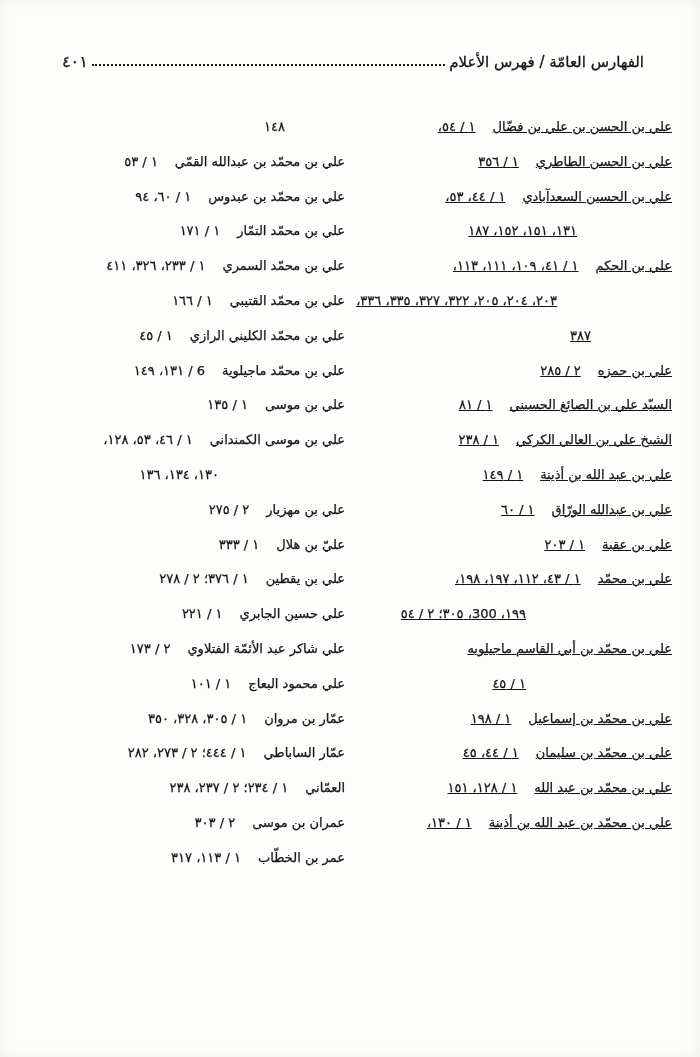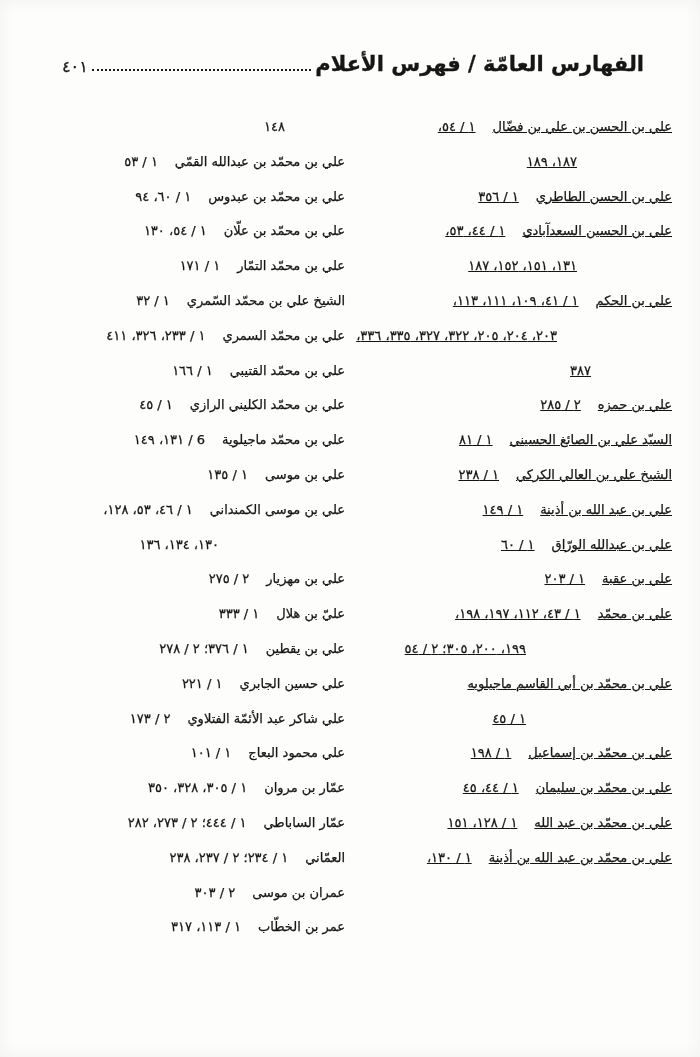--- a/index.html
+++ b/index.html
@@ -12,21 +12,21 @@
     color:#161616;
     direction:rtl;
     overflow:hidden;
     box-shadow:inset 0 0 18px rgba(0,0,0,0.05);
   }
   .running-header{
     position:absolute;top:52px;right:56px;left:62px;
     display:flex;align-items:flex-end;direction:rtl;
   }
   .running-header .title{
-    font-weight:bold;font-size:21px;white-space:nowrap;
+    font-weight:normal;font-size:15px;white-space:nowrap;
     -webkit-text-stroke:.3px #111;
   }
   .running-header .leader{
     flex:1;height:0;border-bottom:2.6px dotted #1b1b1b;
     margin:0 4px 5px 4px;
   }
   .running-header .pagenum{
     font-size:16px;white-space:nowrap;-webkit-text-stroke:.25px #111;
   }
   .col{
@@ -49,49 +49,46 @@
 <div class="page">
 
   <div class="running-header">
     <span class="title">الفهارس العامّة / فهرس الأعلام</span>
     <span class="leader"></span>
     <span class="pagenum">٤٠١</span>
   </div>
 
   <div class="col col-right">
       <div class="line"><span class="name">علي بن الحسن بن علي بن فضّال</span><span class="ref">١ / ٥٤،</span></div>
-      <div class="line cont" style="padding-right: 95px;"><span>١٨٧، ١٨٩</span></div>
       <div class="line"><span class="name">علي بن الحسن الطاطري</span><span class="ref">١ / ٣٥٦</span></div>
       <div class="line"><span class="name">علي بن الحسين السعدآبادي</span><span class="ref">١ / ٤٤، ٥٣،</span></div>
       <div class="line cont" style="padding-right: 95px;"><span>١٣١، ١٥١، ١٥٢، ١٨٧</span></div>
       <div class="line"><span class="name">علي بن الحكم</span><span class="ref">١ / ٤١، ١٠٩، ١١١، ١١٣،</span></div>
       <div class="line cont" style="padding-right: 115px; text-align: right;"><span>٢٠٣، ٢٠٤، ٢٠٥، ٣٢٢، ٣٢٧، ٣٣٥، ٣٣٦،</span></div>
       <div class="line cont" style="padding-right: 81px;"><span>٣٨٧</span></div>
       <div class="line"><span class="name">علي بن حمزه</span><span class="ref">٢ / ٢٨٥</span></div>
       <div class="line"><span class="name">السيّد علي بن الصائغ الحسيني</span><span class="ref">١ / ٨١</span></div>
       <div class="line"><span class="name">الشيخ علي بن العالي الكركي</span><span class="ref">١ / ٢٣٨</span></div>
       <div class="line"><span class="name">علي بن عبد الله بن أذينة</span><span class="ref">١ / ١٤٩</span></div>
       <div class="line"><span class="name">علي بن عبدالله الورّاق</span><span class="ref">١ / ٦٠</span></div>
       <div class="line"><span class="name">علي بن عقبة</span><span class="ref">١ / ٢٠٣</span></div>
       <div class="line"><span class="name">علي بن محمّد</span><span class="ref">١ / ٤٣، ١١٢، ١٩٧، ١٩٨،</span></div>
-      <div class="line cont" style="padding-right: 146px;"><span>١٩٩، ٢٠٠، ٣٠٥؛ ٢ / ٥٤</span></div>
+      <div class="line cont" style="padding-right: 146px;"><span>١٩٩، 300، ٣٠٥؛ ٢ / ٥٤</span></div>
       <div class="line"><span class="name">علي بن محمّد بن أبي القاسم ماجيلويه</span></div>
       <div class="line cont" style="padding-right: 146px;"><span>١ / ٤٥</span></div>
       <div class="line"><span class="name">علي بن محمّد بن إسماعيل</span><span class="ref">١ / ١٩٨</span></div>
       <div class="line"><span class="name">علي بن محمّد بن سليمان</span><span class="ref">١ / ٤٤، ٤٥</span></div>
       <div class="line"><span class="name">علي بن محمّد بن عبد الله</span><span class="ref">١ / ١٢٨، ١٥١</span></div>
       <div class="line"><span class="name">علي بن محمّد بن عبد الله بن أذينة</span><span class="ref">١ / ١٣٠،</span></div>
     </div>
   <div class="col col-left">
       <div class="line cont" style="padding-right: 60px;"><span>١٤٨</span></div>
       <div class="line"><span class="name">علي بن محمّد بن عبدالله القمّي</span><span class="ref">١ / ٥٣</span></div>
       <div class="line"><span class="name">علي بن محمّد بن عبدوس</span><span class="ref">١ / ٦٠، ٩٤</span></div>
-      <div class="line"><span class="name">علي بن محمّد بن علّان</span><span class="ref">١ / ٥٤، ١٣٠</span></div>
       <div class="line"><span class="name">علي بن محمّد التمّار</span><span class="ref">١ / ١٧١</span></div>
-      <div class="line"><span class="name">الشيخ علي بن محمّد السّمري</span><span class="ref">١ / ٣٢</span></div>
       <div class="line"><span class="name">علي بن محمّد السمري</span><span class="ref">١ / ٢٣٣، ٣٢٦، ٤١١</span></div>
       <div class="line"><span class="name">علي بن محمّد القتيبي</span><span class="ref">١ / ١٦٦</span></div>
       <div class="line"><span class="name">علي بن محمّد الكليني الرازي</span><span class="ref">١ / ٤٥</span></div>
       <div class="line"><span class="name">علي بن محمّد ماجيلوية</span><span class="ref">6 / ١٣١، ١٤٩</span></div>
       <div class="line"><span class="name">علي بن موسى</span><span class="ref">١ / ١٣٥</span></div>
       <div class="line"><span class="name">علي بن موسى الكمنداني</span><span class="ref">١ / ٤٦، ٥٣، ١٢٨،</span></div>
       <div class="line cont" style="padding-right: 126px;"><span>١٣٠، ١٣٤، ١٣٦</span></div>
       <div class="line"><span class="name">علي بن مهزيار</span><span class="ref">٢ / ٢٧٥</span></div>
       <div class="line"><span class="name">عليّ بن هلال</span><span class="ref">١ / ٣٣٣</span></div>
       <div class="line"><span class="name">علي بن يقطين</span><span class="ref">١ / ٣٧٦؛ ٢ / ٢٧٨</span></div>

